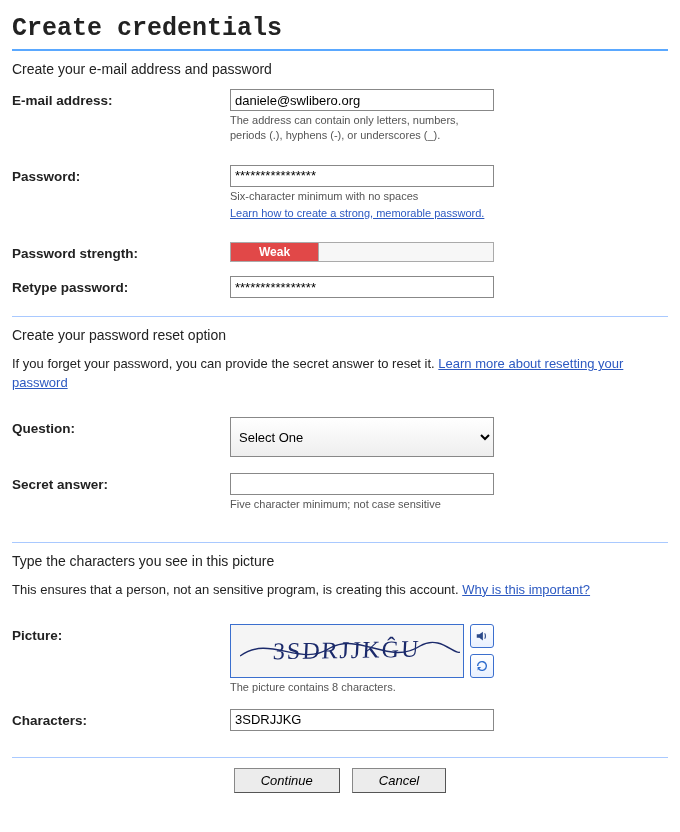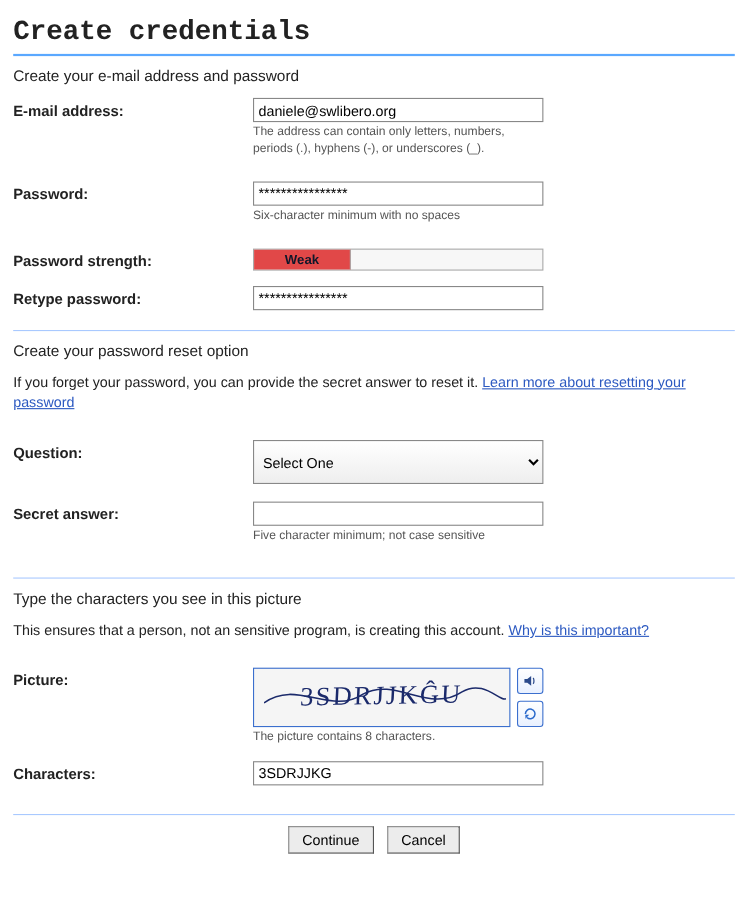--- a/index.html
+++ b/index.html
@@ -96,21 +96,21 @@
     width: 33.33%;
     height: 100%;
     display: flex;
     align-items: center;
     justify-content: center;
     font-size: 12px;
     font-weight: bold;
   }
   .seg-active {
     background: #E14848;
-    color: #0f172a;
+    color: #ffffff;
     border-right: 1px solid #aaa;
   }
   .captcha-box {
     width: 232px;
     height: 52px;
     border: 1px solid #3b6fce;
     background: #f5f5f5;
     display: flex;
     align-items: center;
     justify-content: center;
@@ -155,26 +155,27 @@
   }
   .buttons {
     display: flex;
     justify-content: center;
     gap: 12px;
     margin-top: 10px;
   }
   button.form-btn {
     font-family: Verdana, Geneva, sans-serif;
     font-size: 13px;
-    padding: 4px 12px;
+    padding: 4px 26px;
     background: #ececec;
     border: 1px solid #888;
     border-right-color:#555;
     border-bottom-color:#555;
     cursor: pointer;
+    font-style: italic;
   }
   .spacer { height: 18px; }
 </style>
 </head>
 <body>
 
 <div class="page">
 
   <h1>Create credentials</h1>
 
@@ -190,20 +191,21 @@
     </div>
   </div>
 
   <div class="spacer"></div>
 
   <div class="row">
     <div class="label-col">Password:</div>
     <div class="field-col">
       <input class="text" type="text" value="****************" style="">
       <div class="hint">Six-character minimum with no spaces</div>
+      <div class="hint"><a href="#">Learn how to create a strong, memorable password.</a></div>
     </div>
   </div>
 
   <div class="spacer"></div>
 
   <div class="row">
     <div class="label-col">Password strength:</div>
     <div class="field-col">
       <div class="strength-bar">
         <div class="strength-seg seg-active">Weak</div>

